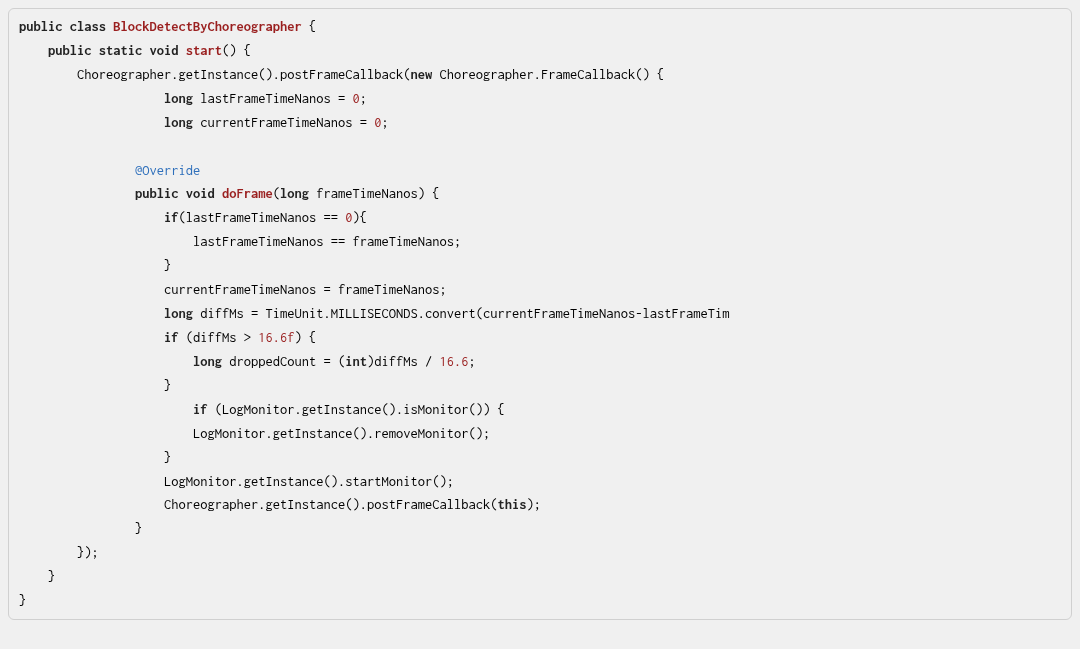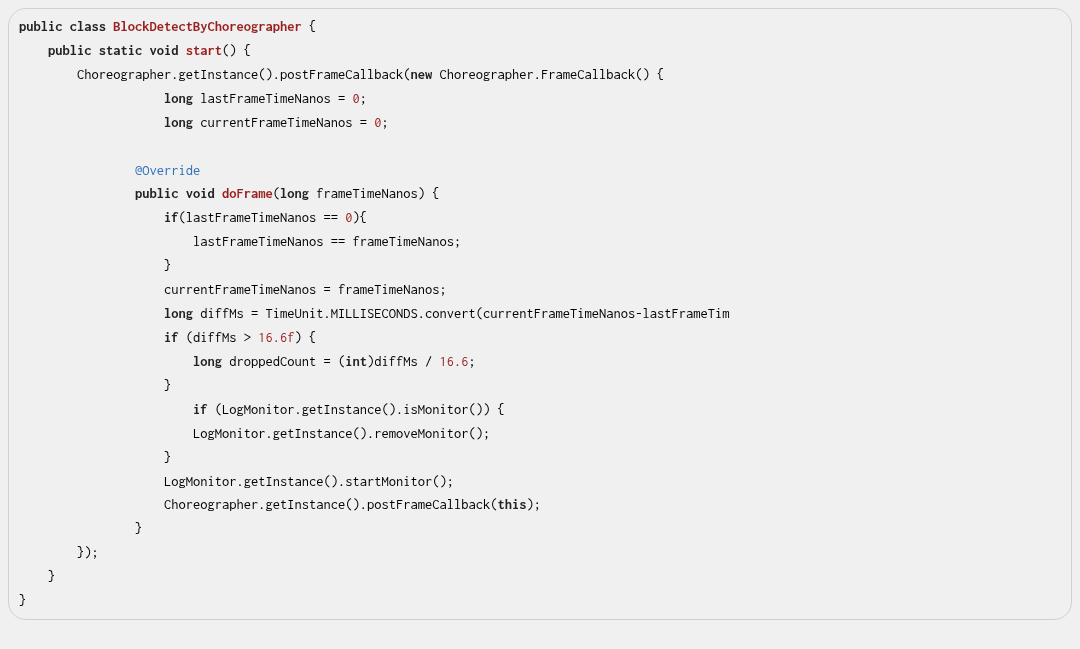--- a/index.html
+++ b/index.html
@@ -10,21 +10,21 @@
     body {
       background: #f0f0f0;
       font-family: 'SF Mono', 'Monaco', 'Inconsolata', 'Fira Mono', 'Droid Sans Mono', 'Source Code Pro', 'Consolas', monospace;
       font-size: 14.5px;
       line-height: 1.65;
       padding: 8px;
     }
     .code-container {
       background: #f0f0f0;
       border: 1px solid #d0d0d0;
-      border-radius: 18px;
+      border-radius: 6px;
       padding: 6px 10px;
       overflow-x: hidden;
       white-space: nowrap;
     }
     pre {
       font-family: inherit;
       font-size: inherit;
       white-space: pre;
     }
     .kw { font-weight: bold; color: #222; }

